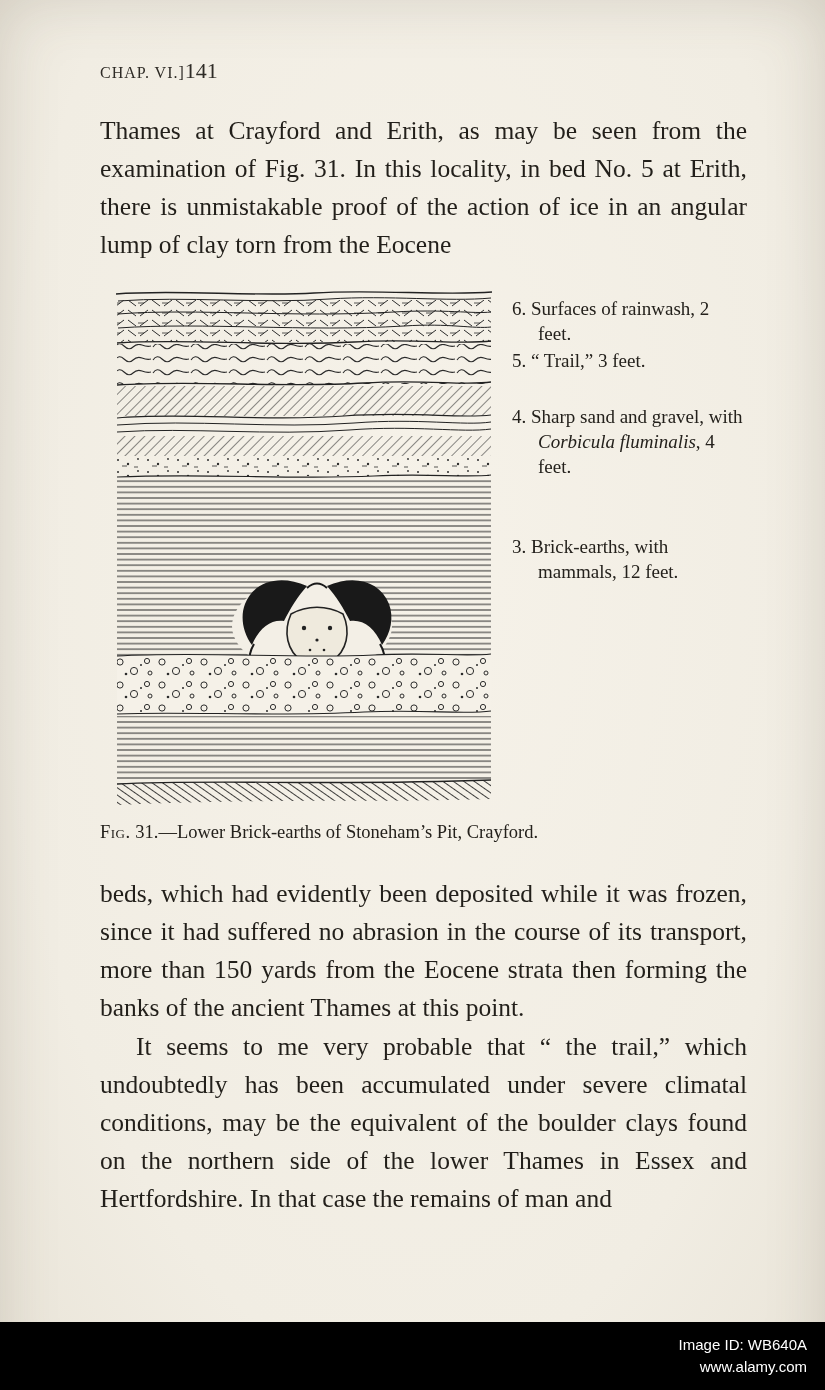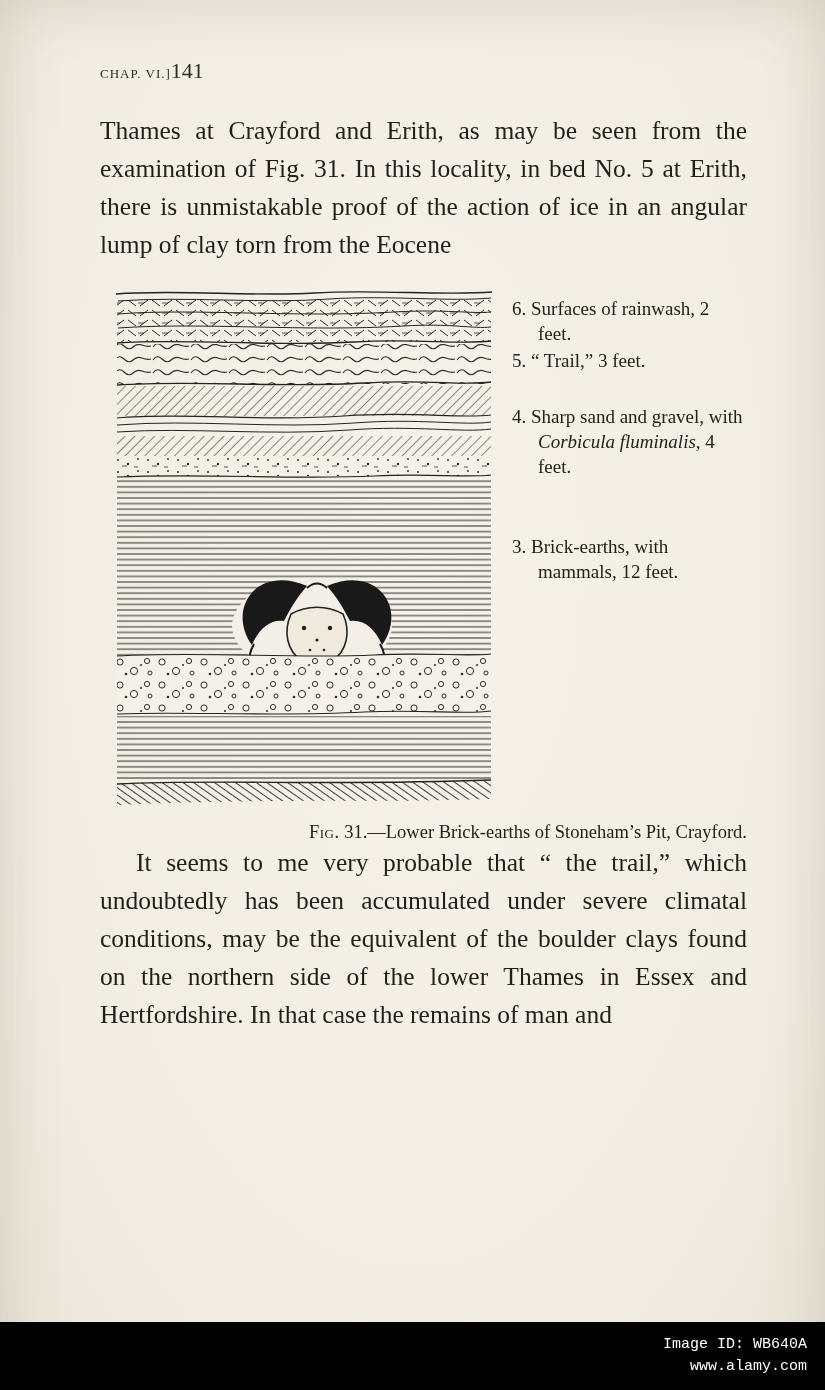--- a/index.html
+++ b/index.html
@@ -17,21 +17,21 @@
     box-shadow:inset 0 0 60px rgba(90,80,60,0.18);
     color:#23201b;
     box-sizing:border-box;
     padding:58px 78px 0 100px;
   }
   
   .pg-header{
     display:flex;align-items:baseline;
     color:#2e2b26;
   }
-  .chap{font-size:13px;letter-spacing:1px;white-space:nowrap;}
+  .chap{font-size:16px;letter-spacing:1px;white-space:nowrap;}
   .running-title{
     flex:1;text-align:center;font-size:19px;letter-spacing:1.6px;white-space:nowrap;
   }
   .pg-num{font-size:22px;}
   
   .para{
     font-size:25.5px;line-height:38px;text-align:justify;
     margin:0;color:#221f1a;
   }
   .para.first{margin-top:28px;font-family:Liberation Serif, serif;}
@@ -46,30 +46,30 @@
     position:relative;flex:1;margin-left:18px;
     font-size:19px;line-height:25px;color:#24211c;
   }
   .fig-label{
     position:absolute;left:0;right:0;
     padding-left:26px;text-indent:-26px;
   }
   .fig-label i{font-style:italic;}
   .l6{top:8px}.l5{top:60px}.l4{top:116px}.l3{top:246px}.l2{top:372px}.l1{top:448px}
   .fig-caption{
-    text-align:right;font-size:18.5px;margin-top:14px;color:#24211c;
+    text-align:left;font-size:18.5px;margin-top:14px;color:#24211c;
   }
   .fig-caption .smallcaps{font-variant:small-caps;letter-spacing:0.5px;}
   
   .bottom-bar{
     position:absolute;left:0;right:0;bottom:0;height:68px;
     background:#000;color:#fff;
     display:flex;flex-direction:column;justify-content:center;align-items:flex-end;
     padding-right:18px;box-sizing:border-box;
-    font-family:Liberation Mono, monospace;font-size:15px;line-height:22px;
+    font-family:Liberation Sans, sans-serif;font-size:15px;line-height:22px;
   }
 </style>
 </head>
 <body>
 
 <div class="sheet">
 
   <div class="pg-header">
     <span class="chap">CHAP. VI.]</span>
     <span class="pg-num">141</span>
@@ -194,20 +194,21 @@
         <span>Brick-earths, with mammals, 12 feet.</span><i></i><span></span>
       </div>
     </div>
   </div>
 
   <div class="fig-caption">
     <span class="smallcaps">Fig.</span>
     <span>31.—Lower Brick-earths of Stoneham’s Pit, Crayford.</span>
   </div>
 
+  <p class="para after-fig">beds, which had evidently been deposited while it was frozen, since it had suffered no abrasion in the course of its transport, more than 150 yards from the Eocene strata then forming the banks of the ancient Thames at this point.</p>
   <p class="para indent">It seems to me very probable that “ the trail,” which undoubtedly has been accumulated under severe climatal conditions, may be the equivalent of the boulder clays found on the northern side of the lower Thames in Essex and Hertfordshire.  In that case the remains of man and</p>
 
   <div class="bottom-bar">
     <span>Image ID: WB640A</span>
     <span>www.alamy.com</span>
   </div>
 
 </div>
 
 </body></html>

